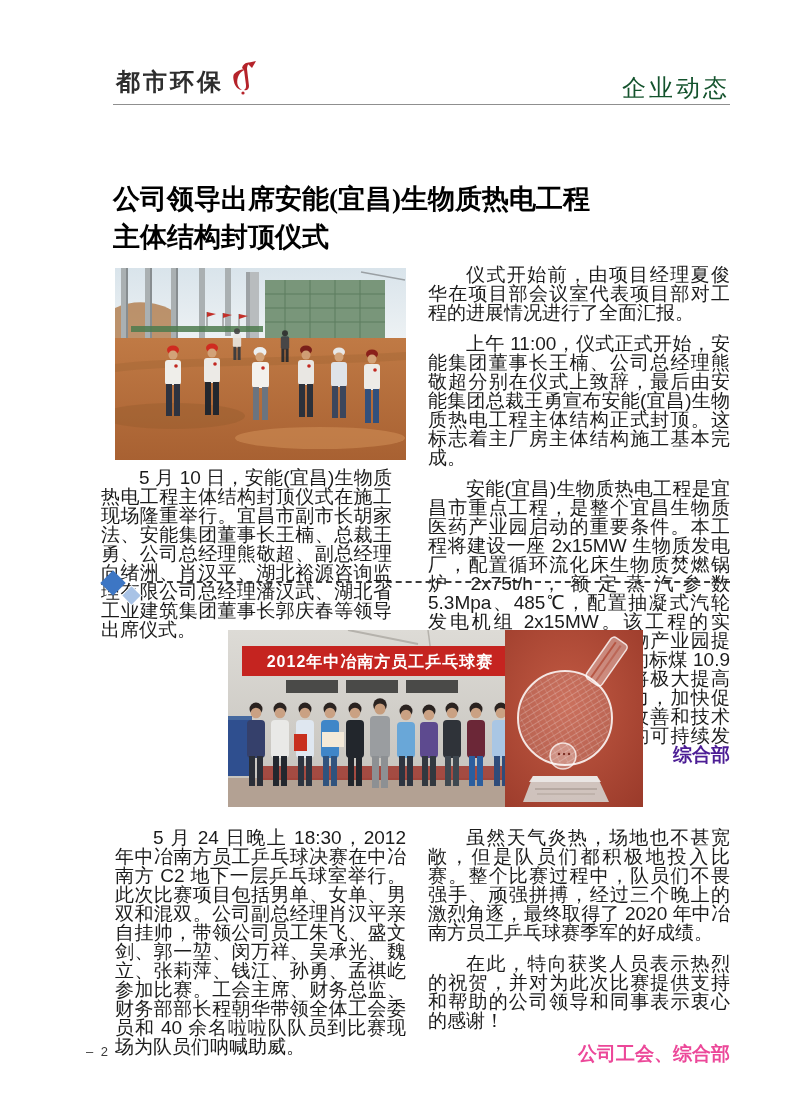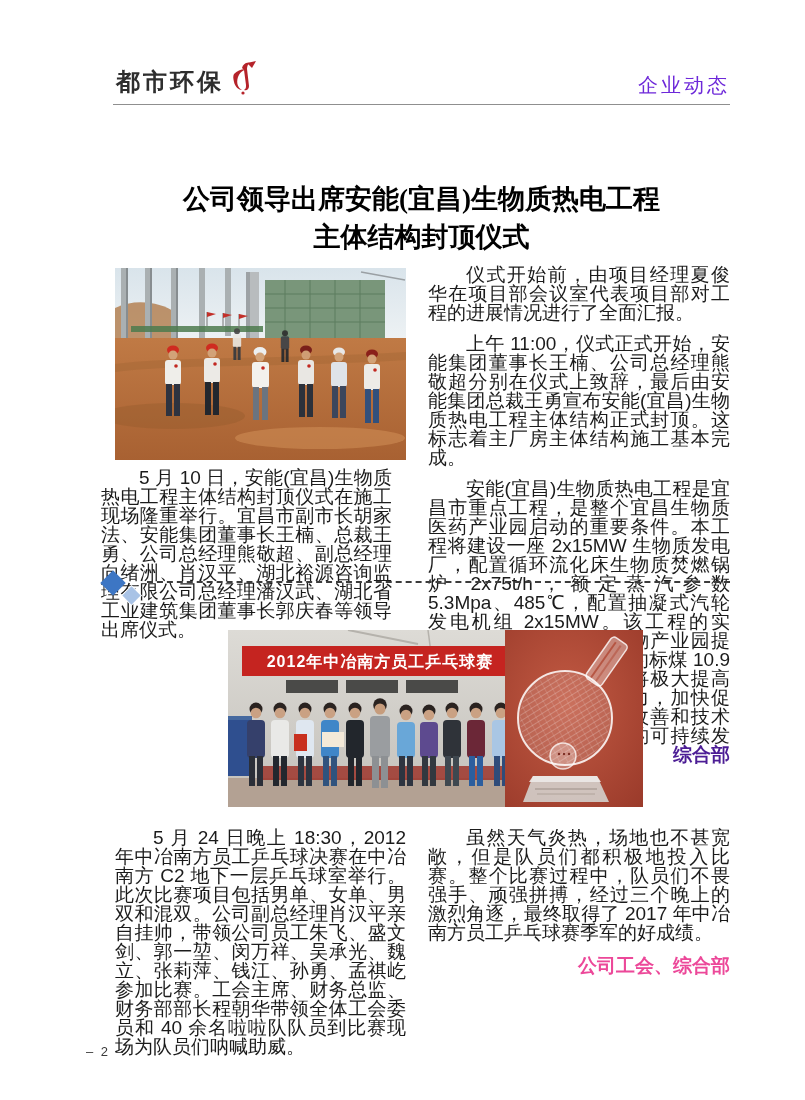--- a/index.html
+++ b/index.html
@@ -6,26 +6,26 @@
   .page {
     position:relative; width:805px; height:1100px; margin:0 auto;
     background:#ffffff; overflow:hidden;
     font-family:"Liberation Sans", sans-serif; color:#1c1c1c;
   }
   .abs { position:absolute; }
 
   
   .logo-text { font-family:"Liberation Sans", sans-serif; font-weight:700;
     font-size:24px; letter-spacing:3px; color:#2e2e2e; }
-  .section-label { font-size:20px; letter-spacing:3px; color:#6d28d9; }
+  .section-label { font-size:24px; letter-spacing:3px; color:#14532d; }
   .header-rule { height:1px; background:#8f8f8f; }
 
   
   .art-title { font-family:"Liberation Serif", serif; font-weight:700;
-    color:#000; text-align:center; }
+    color:#000; }
   .t1 { font-size:27px; line-height:38px; }
   .t2 { font-size:25px; line-height:30px; letter-spacing:1px; }
 
   
   .col { font-size:19px; line-height:19px; text-align:justify; color:#1b1b1b; }
   .col p { margin:0; text-indent:2em; }
   .col p + p { margin-top:12px; }
   .byline-overlay { text-align:right; font-weight:700; color:#4c1d95; margin-top:-19px; }
   .byline-line { text-align:right; font-weight:700; color:#ec4899; margin-top:14px; }
 
@@ -346,19 +346,20 @@
       <line x1="30" y1="159" x2="92" y2="159" stroke="#9c8f87" stroke-width="1.2"></line>
       <line x1="32" y1="164" x2="90" y2="164" stroke="#b0a39a" stroke-width="1"></line>
     </svg>
   </div>
 
   <div class="abs col" style="left:115px; top:828px; width:291px;">
     <p>5 月 24 日晚上 18:30，2012 年中冶南方员工乒乓球决赛在中冶南方 C2 地下一层乒乓球室举行。此次比赛项目包括男单、女单、男双和混双。公司副总经理肖汉平亲自挂帅，带领公司员工朱飞、盛文剑、郭一堃、闵万祥、吴承光、魏立、张莉萍、钱江、孙勇、孟祺屹参加比赛。工会主席、财务总监、财务部部长程朝华带领全体工会委员和 40 余名啦啦队队员到比赛现场为队员们呐喊助威。</p>
   </div>
 
   <div class="abs col" style="left:428px; top:828px; width:302px;">
-    <p>虽然天气炎热，场地也不甚宽敞，但是队员们都积极地投入比赛。整个比赛过程中，队员们不畏强手、顽强拼搏，经过三个晚上的激烈角逐，最终取得了 2017 年中冶南方员工乒乓球赛季军的好成绩。</p>
+    <p>虽然天气炎热，场地也不甚宽敞，但是队员们都积极地投入比赛。整个比赛过程中，队员们不畏强手、顽强拼搏，经过三个晚上的激烈角逐，最终取得了 2020 年中冶南方员工乒乓球赛季军的好成绩。</p>
+    <p>在此，特向获奖人员表示热烈的祝贺，并对为此次比赛提供支持和帮助的公司领导和同事表示衷心的感谢！</p>
     <div class="byline-line">公司工会、综合部</div>
   </div>
 
   <div class="abs footer-page" style="left:86px; top:1044px;">– 2 –</div>
 
 </div>
 
 </body></html>

